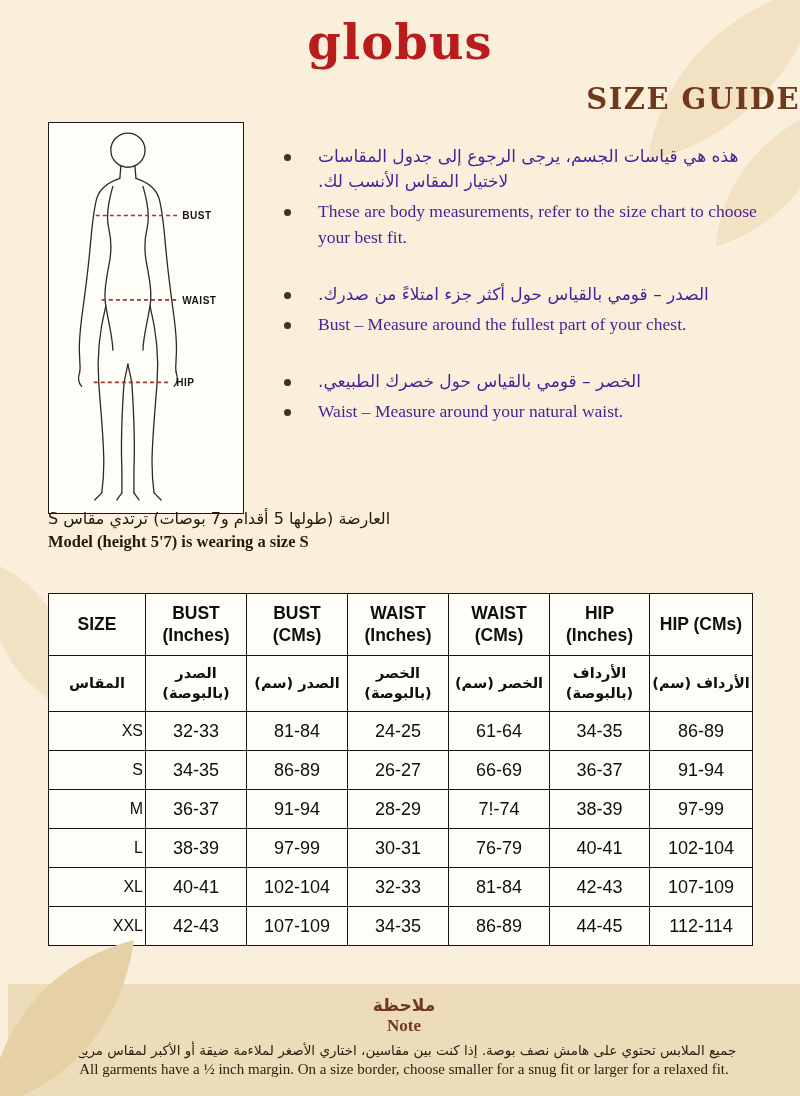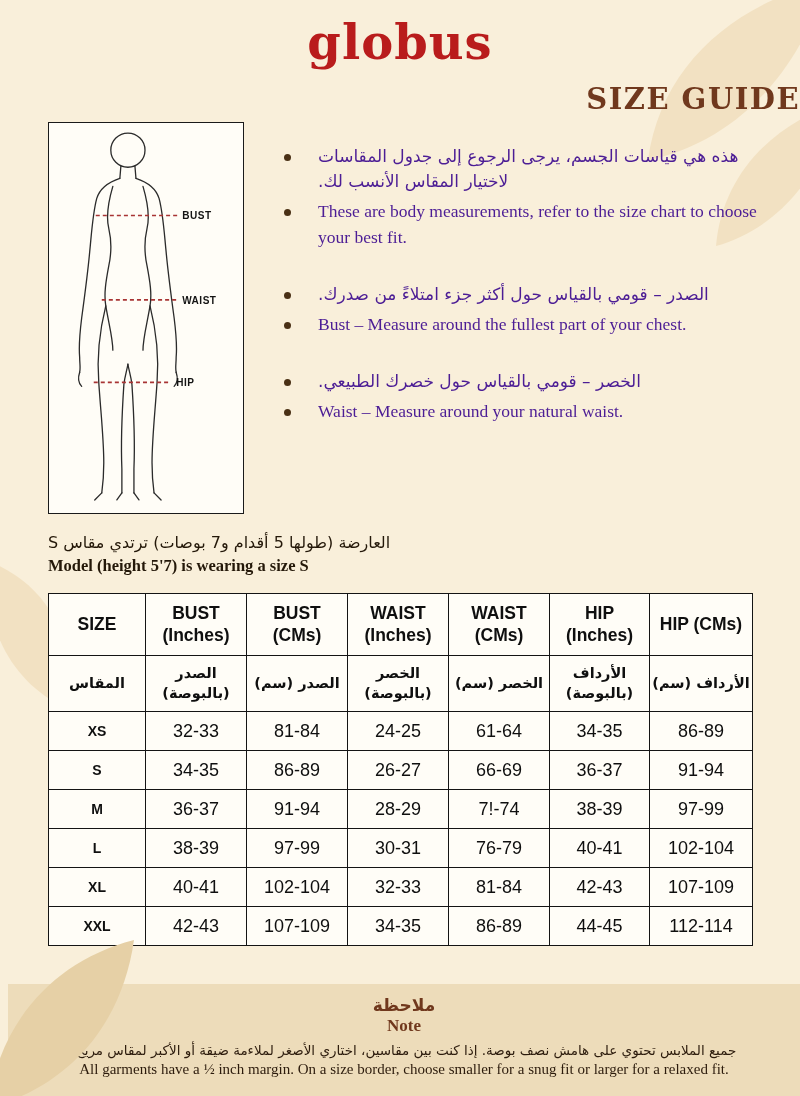--- a/index.html
+++ b/index.html
@@ -24,36 +24,36 @@
   .figure-box{
     width:196px;height:392px;flex:none;background:#fffdf7;
     border:1.5px solid #1a1a1a;box-sizing:border-box;
   }
   .figure-box svg{display:block;width:100%;height:100%;}
   .bullets{margin-left:40px;padding-top:22px;width:482px;}
   .group{margin-bottom:31px;}
   .b-line{display:flex;gap:27px;font-size:17.5px;line-height:1.48;margin-bottom:5px;color:#4c1d95;}
   .dot{flex:none;width:7px;height:7px;border-radius:50%;background:#4a3015;margin-top:10px;}
   .ar{direction:rtl;text-align:left;font-family:"DejaVu Sans","Liberation Serif",sans-serif;font-size:17px;}
-  .model-note{position:absolute;z-index:1;top:531px;left:48px;line-height:1.45;}
+  .model-note{position:absolute;z-index:1;top:507px;left:48px;line-height:1.45;}
   .model-ar{direction:rtl;text-align:left;font-family:"DejaVu Sans",sans-serif;font-size:16px;color:#241809;}
   .model-en{font-size:16.5px;font-weight:bold;color:#241809;}
   table.size-table{
     position:absolute;z-index:1;top:593px;left:48px;width:704px;
     border-collapse:collapse;background:#fffdf7;
     font-family:"Liberation Sans","DejaVu Sans",sans-serif;
     table-layout:fixed;
   }
   .size-table th,.size-table td{
     border:1.6px solid #141414;text-align:center;vertical-align:middle;
     padding:0 2px;box-sizing:border-box;color:#0f0f0f;
   }
   .size-table tr.r-en th{height:62px;font-size:17.5px;font-weight:bold;line-height:1.25;}
   .size-table tr.r-ar th{height:56px;font-size:14.5px;font-weight:bold;direction:rtl;line-height:1.35;font-family:"DejaVu Sans",sans-serif;}
-  .size-table tbody th{height:39px;font-size:14px;font-weight:bold;}
+  .size-table tbody th{height:39px;font-size:16px;font-weight:normal;text-align:right;}
   .size-table tbody td{height:39px;font-size:18px;font-weight:normal;}
   .note-strip{
     position:absolute;z-index:1;left:8px;right:0;top:984px;height:112px;
     background:#eddcba;text-align:center;box-sizing:border-box;padding-top:11px;
   }
   .note-title-ar{font-family:"DejaVu Sans",sans-serif;font-weight:bold;font-size:17px;color:#70381d;}
   .note-title-en{font-weight:bold;font-size:17px;color:#70381d;margin-top:1px;}
   .note-body-ar{direction:rtl;font-family:"DejaVu Sans",sans-serif;font-size:13.5px;color:#2c1b0c;margin-top:6px;}
   .note-body-en{font-size:15px;color:#2c1b0c;margin-top:3px;}
   .fig-line{stroke:#2b2b2b;stroke-width:1.3;fill:none;stroke-linecap:round;}

